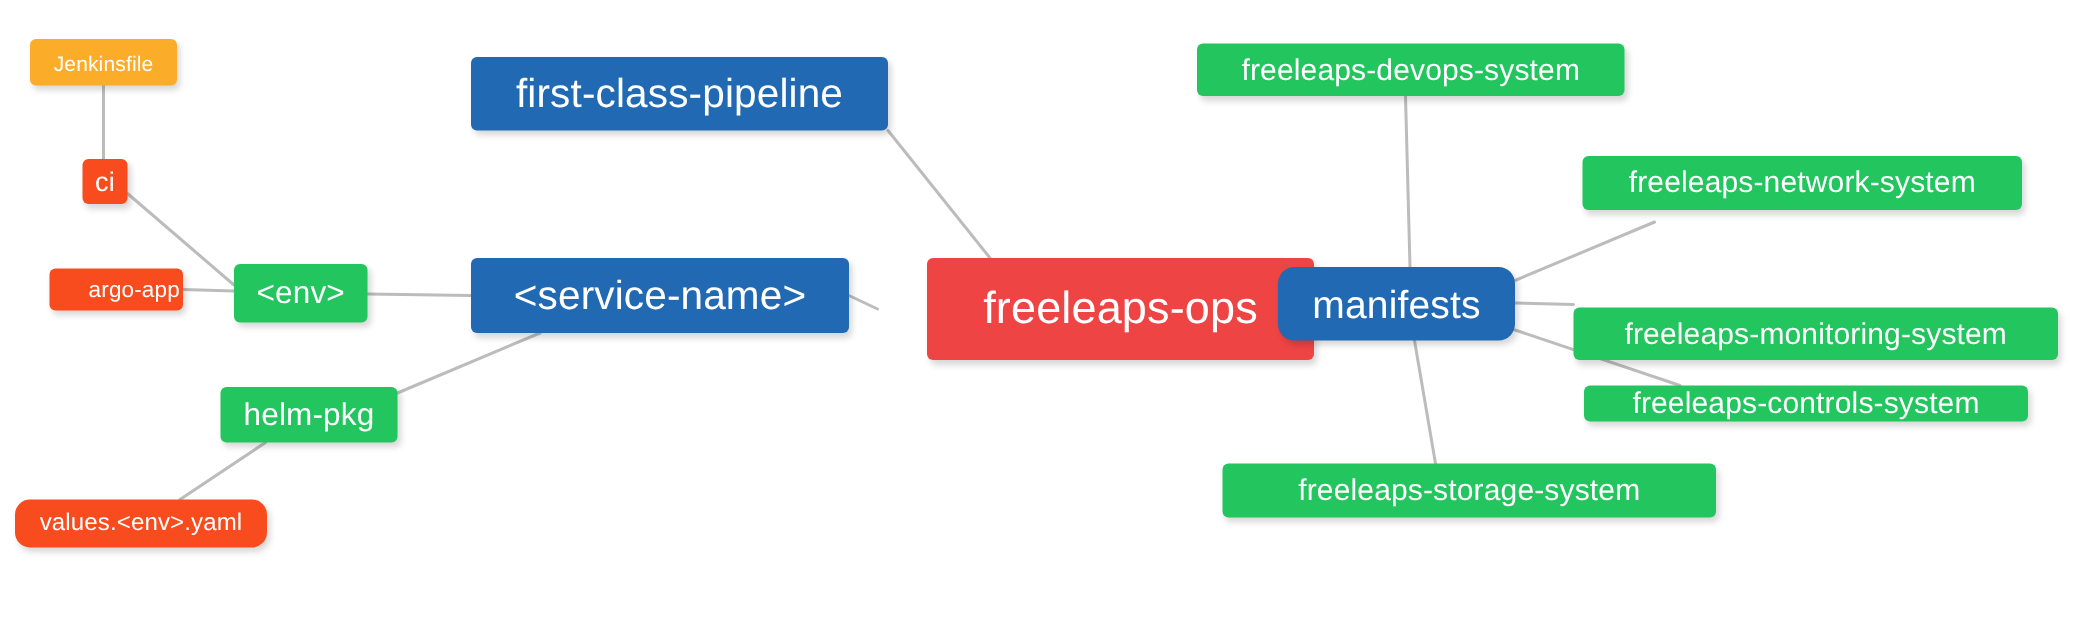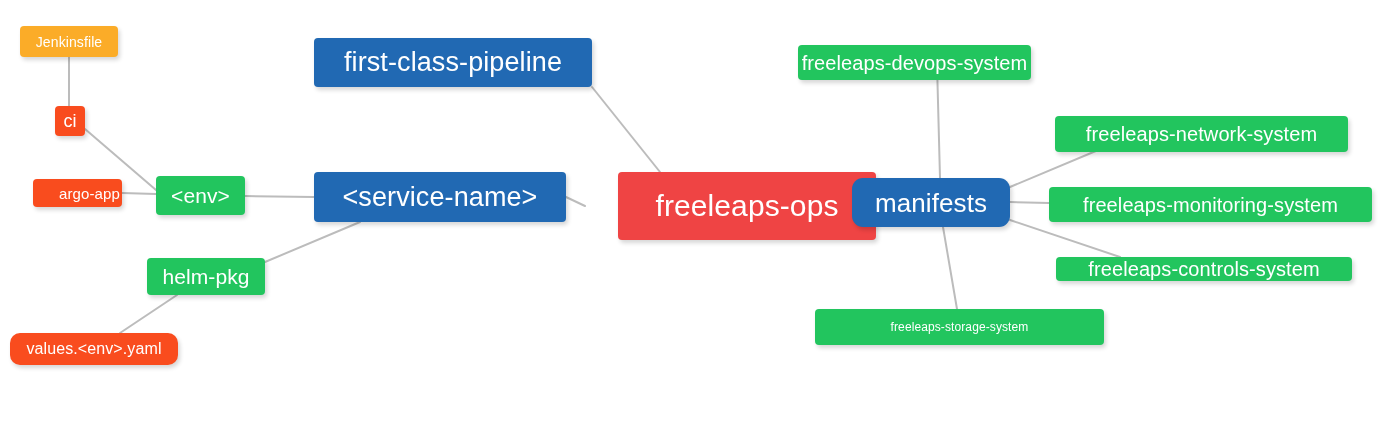--- a/index.html
+++ b/index.html
@@ -97,29 +97,29 @@
       </div>
       <div class="node node-orange" style="left: 20px; top: 26px; width: 98px; height: 31px; font-size: 14px;">
         <span>Jenkinsfile</span>
       </div>
       <div class="node node-red" style="left: 33px; top: 179px; width: 89px; height: 28px; font-size: 15px; padding-left: 24px;">
         <span>argo-app</span>
       </div>
       <div class="node node-red" style="left: 10px; top: 333px; width: 168px; height: 32px; font-size: 16px; border-radius: 10px;">
         <span>values.&lt;env&gt;.yaml</span>
       </div>
-      <div class="node node-green" style="left: 798px; top: 29px; width: 233px; height: 35px; font-size: 20px; margin-top: 16px;">
+      <div class="node node-green" style="left: 798px; top: 29px; width: 285px; height: 35px; font-size: 20px;">
         <span>freeleaps-devops-system</span>
       </div>
-      <div class="node node-green" style="left: 1055px; top: 116px; width: 293px; height: 36px; font-size: 20px;">
+      <div class="node node-green" style="left: 1055px; top: 104px; width: 293px; height: 36px; font-size: 20px;">
         <span>freeleaps-network-system</span>
       </div>
-      <div class="node node-green" style="left: 1049px; top: 187px; width: 323px; height: 35px; font-size: 20px;">
+      <div class="node node-green" style="left: 1049px; top: 205px; width: 323px; height: 35px; font-size: 20px;">
         <span>freeleaps-monitoring-system</span>
       </div>
       <div class="node node-green" style="left: 1056px; top: 257px; width: 296px; height: 24px; font-size: 20px;">
         <span>freeleaps-controls-system</span>
       </div>
-      <div class="node node-green" style="left: 815px; top: 309px; width: 289px; height: 36px; font-size: 12px; text-align: right;">
+      <div class="node node-green" style="left: 815px; top: 309px; width: 329px; height: 36px; font-size: 20px; text-align: right;">
         <span>freeleaps-storage-system</span>
       </div>
     </div>
 </div>
 
 </body></html>

